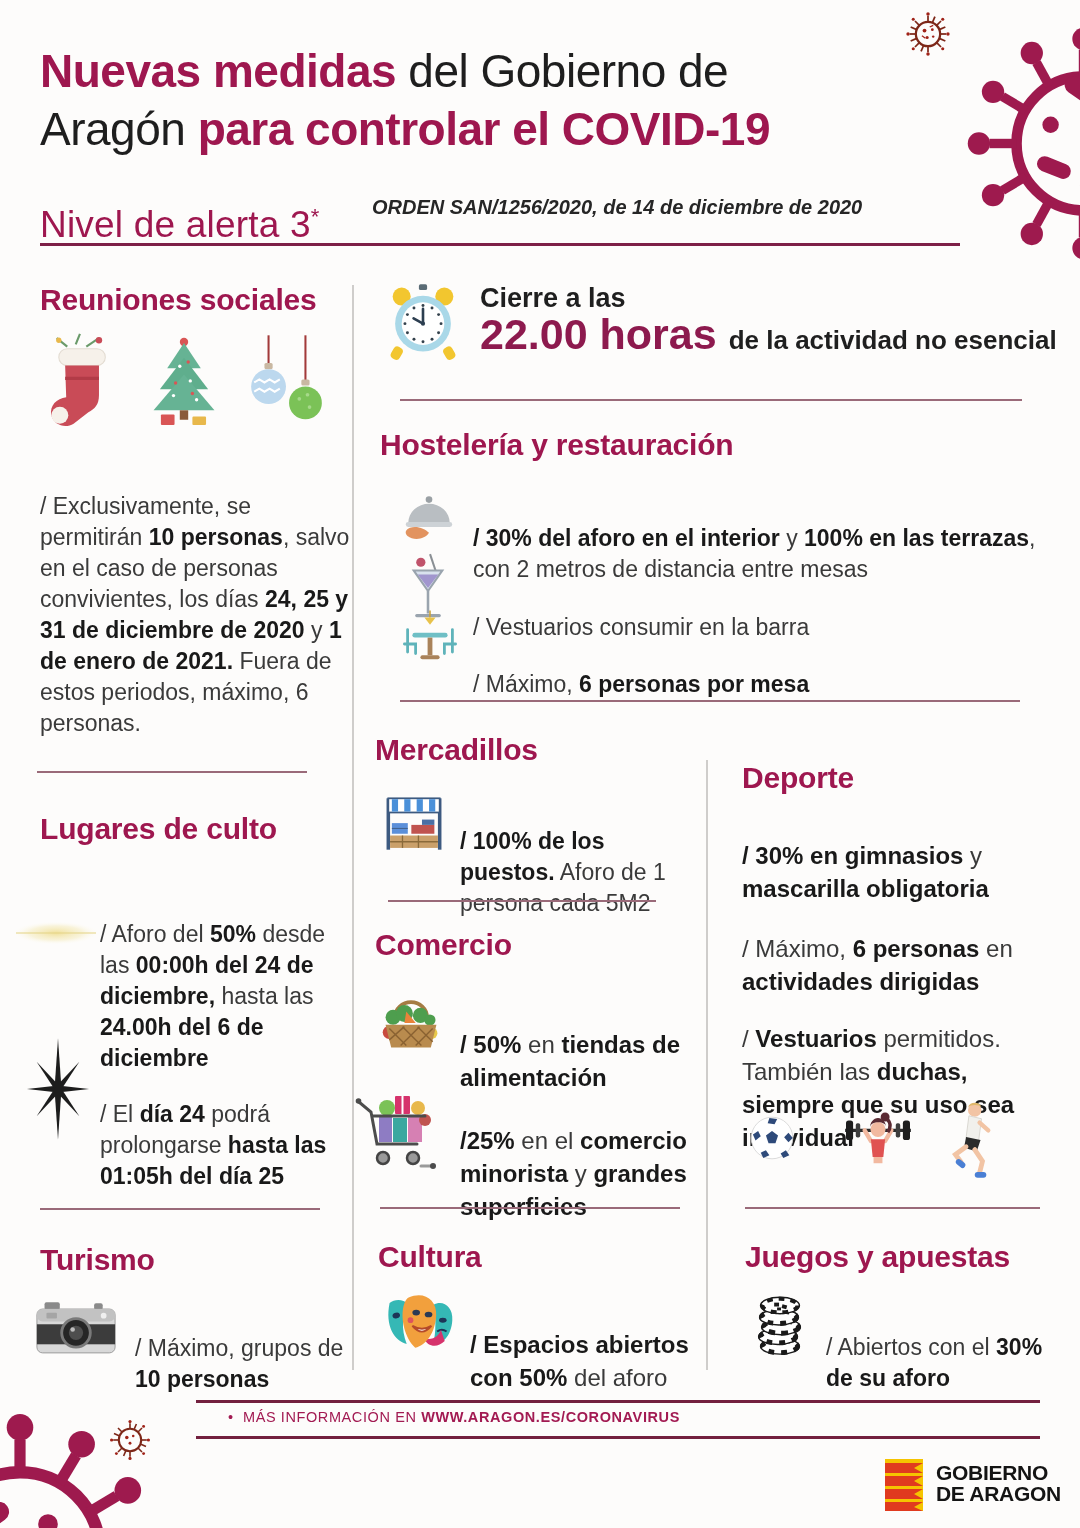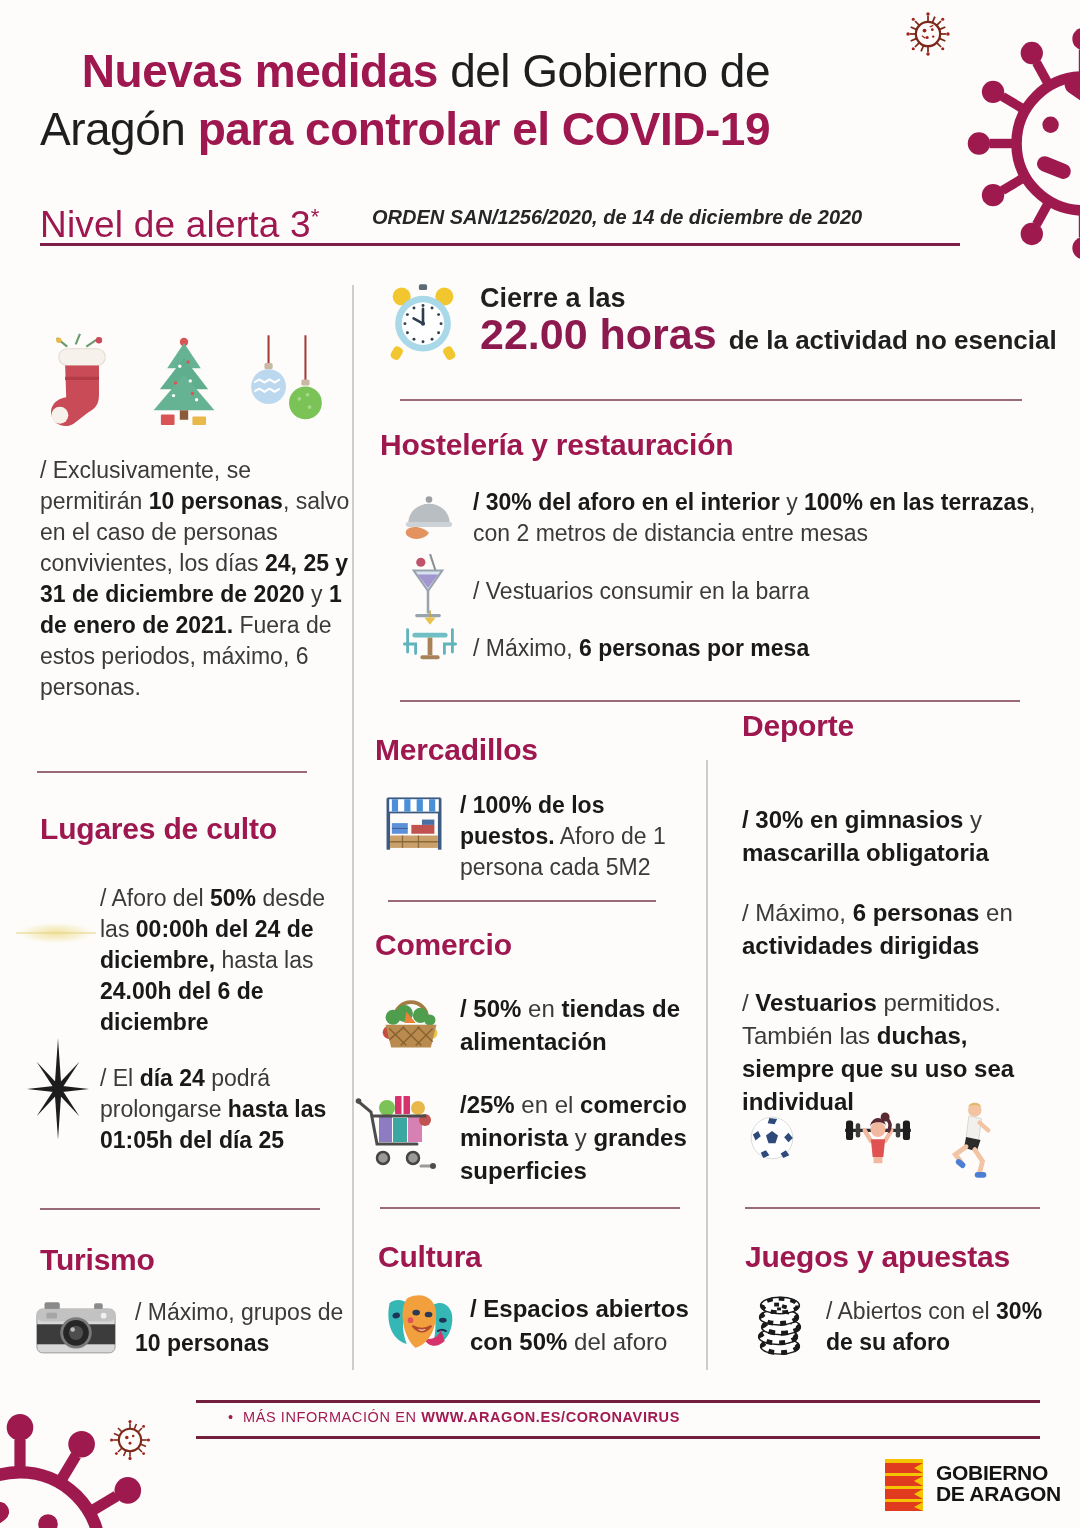--- a/index.html
+++ b/index.html
@@ -1,31 +1,31 @@
 <!DOCTYPE html>
 <html lang="es"><head>
 <meta charset="utf-8">
 <style>
   html,body{margin:0;padding:0;background:#e9e9e9;}
   .page{position:relative;width:1080px;height:1528px;background:#fdfcfb;overflow:hidden;
         font-family:"Liberation Sans",sans-serif;color:#2f2f2f;}
   .abs{position:absolute;}
   
-  .title{font-size:46px;line-height:58px;font-weight:400;color:#1e1e1e;letter-spacing:-.5px;white-space:nowrap;text-align:right;}
+  .title{font-size:46px;line-height:58px;font-weight:400;color:#1e1e1e;letter-spacing:-.5px;white-space:nowrap;}
   .title b{font-weight:700;color:#9e174f;}
   .alert{font-size:37px;font-weight:500;color:#9e174f;letter-spacing:.2px;margin-top:34px;}
   .alert sup{font-size:22px;}
-  .order{font-size:20px;font-style:italic;font-weight:700;color:#262626;margin-top:10px;}
+  .order{font-size:20px;font-style:italic;font-weight:700;color:#262626;}
   .rule{background:#7d1f47;height:3px;}
   .thinrule{background:#9a6a79;height:2px;}
   .vrule{background:#cfcdcb;width:2px;}
   
   .h2{font-size:30px;font-weight:700;color:#9e174f;letter-spacing:-.2px;white-space:nowrap;}
   
-  .rich{font-size:23px;line-height:31px;font-weight:400;color:#3a3a3a;}
+  .rich{font-size:23px;line-height:31px;font-weight:400;color:#3a3a3a;margin-top:36px;}
   .rich b{color:#191919;}
   .big{font-size:24px;line-height:33px;}
   
   .cl1{font-size:27px;font-weight:700;color:#1f1f1f;}
   .cl2{font-size:43px;font-weight:700;color:#8d1a4e;white-space:nowrap;}
   .cl2 span.suffix{font-size:26px;color:#1f1f1f;margin-left:12px;text-align:center;}
   
   .foot{font-size:14.5px;letter-spacing:.6px;color:#a21a52;font-weight:400;white-space:nowrap;}
   .foot b{font-weight:700;}
   .logo-text{font-size:21px;line-height:21px;font-weight:700;color:#141414;letter-spacing:-.3px;white-space:nowrap;}
@@ -171,20 +171,21 @@
       </g>
       <circle cx="50" cy="52" r="2.5" fill="#2c3e50"></circle>
     </svg>
   </span>
   <div class="cl1 abs" style="left:480px;top:283px">Cierre a las</div>
   <div class="cl2 abs" style="left:480px;top:310px">
     <span>22.00 horas</span><span class="suffix">de la actividad no esencial</span>
   </div>
   <div class="thinrule abs" style="left:400px;top:399px;width:622px"></div>
 
+  <div class="h2 abs" style="left:40px;top:283px">Reuniones sociales</div>
 
   <span class="abs" style="left:44px;top:330px">
     <svg width="74" height="104" viewBox="0 0 70 95">
       <g stroke="#6a9a6a" stroke-width="2">
           <line x1="22" y1="14" x2="12" y2="6"></line>
           <line x1="30" y1="12" x2="34" y2="2"></line>
           <line x1="40" y1="14" x2="52" y2="6"></line>
         </g>
       <circle cx="52" cy="8" r="3" fill="#c94b57"></circle>
         <circle cx="14" cy="8" r="2.5" fill="#e8b84b"></circle>
@@ -421,21 +422,21 @@
       <circle cx="28" cy="72" r="6" fill="#9a9a9a" stroke="#444" stroke-width="2.5"></circle>
       <circle cx="58" cy="72" r="6" fill="#9a9a9a" stroke="#444" stroke-width="2.5"></circle>
       <line x1="66" y1="80" x2="78" y2="80" stroke="#9a9a9a" stroke-width="3" stroke-linecap="round"></line>
       <circle cx="78" cy="80" r="3" fill="#4c4c4c"></circle>
     </svg>
   </span>
   <div class="rich big abs" style="left:460px;top:1088px;width:245px">
     <b>/25%</b><span> en el </span><b>comercio minorista</b><span> y </span><b>grandes superficies</b>
   </div>
 
-  <div class="h2 abs" style="left:742px;top:709px">Deporte</div>
+  <div class="h2 abs" style="left:742px;top:761px">Deporte</div>
   <div class="rich big abs" style="left:742px;top:803px;width:300px">
     <b>/ 30% en gimnasios</b><span> y </span><b>mascarilla obligatoria</b>
   </div>
   <div class="rich big abs" style="left:742px;top:896px;width:300px">
     <span>/ Máximo, </span><b>6 personas</b><span> en </span><b>actividades dirigidas</b>
   </div>
   <div class="rich big abs" style="left:742px;top:986px;width:305px">
     <span>/ </span><b>Vestuarios</b><span> permitidos. También las </span><b>duchas, siempre que su uso sea individual</b>
   </div>
 

